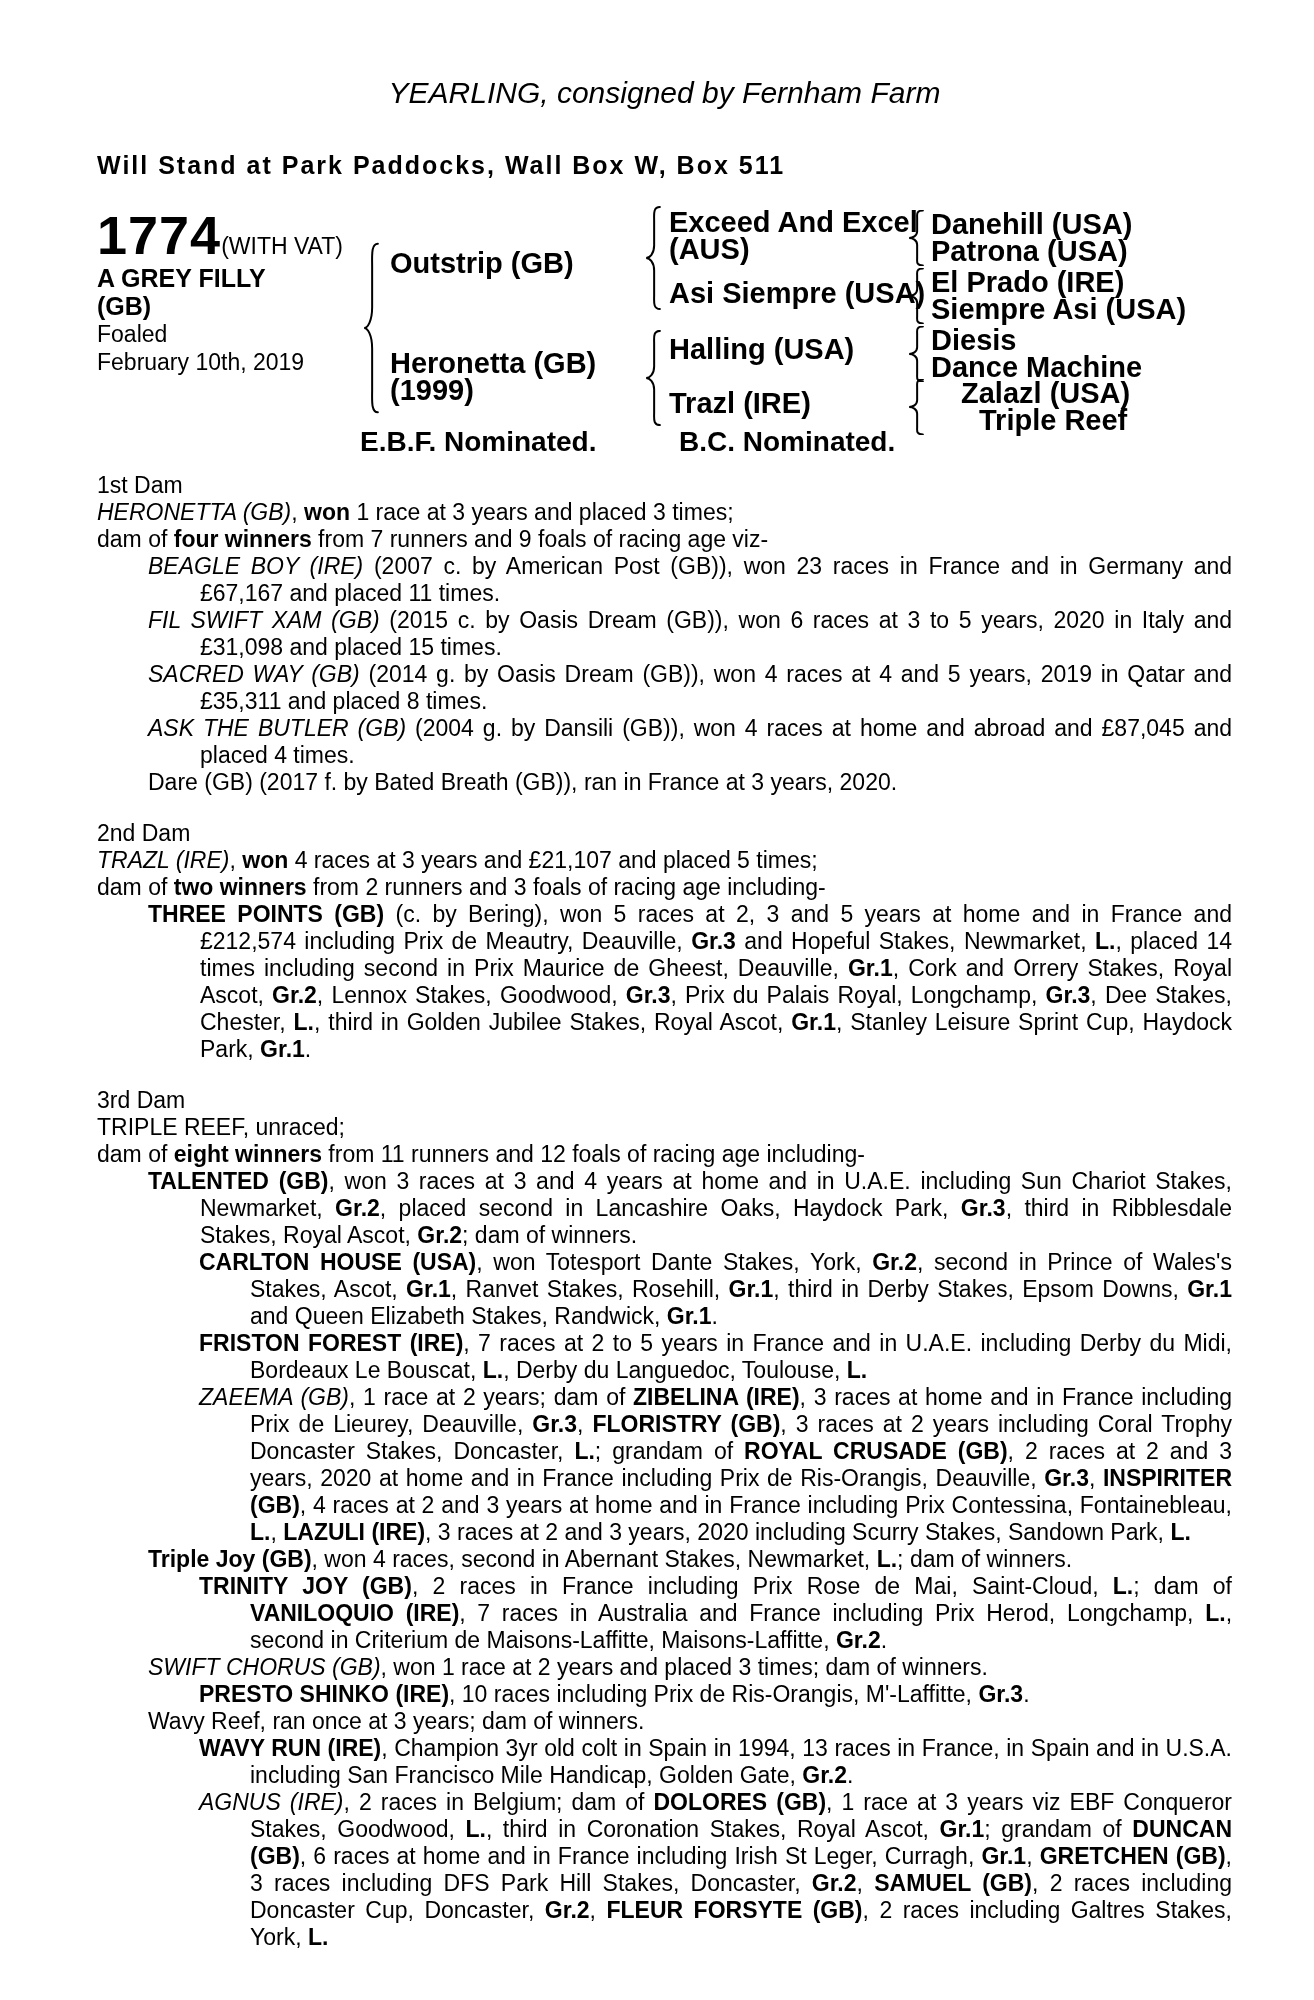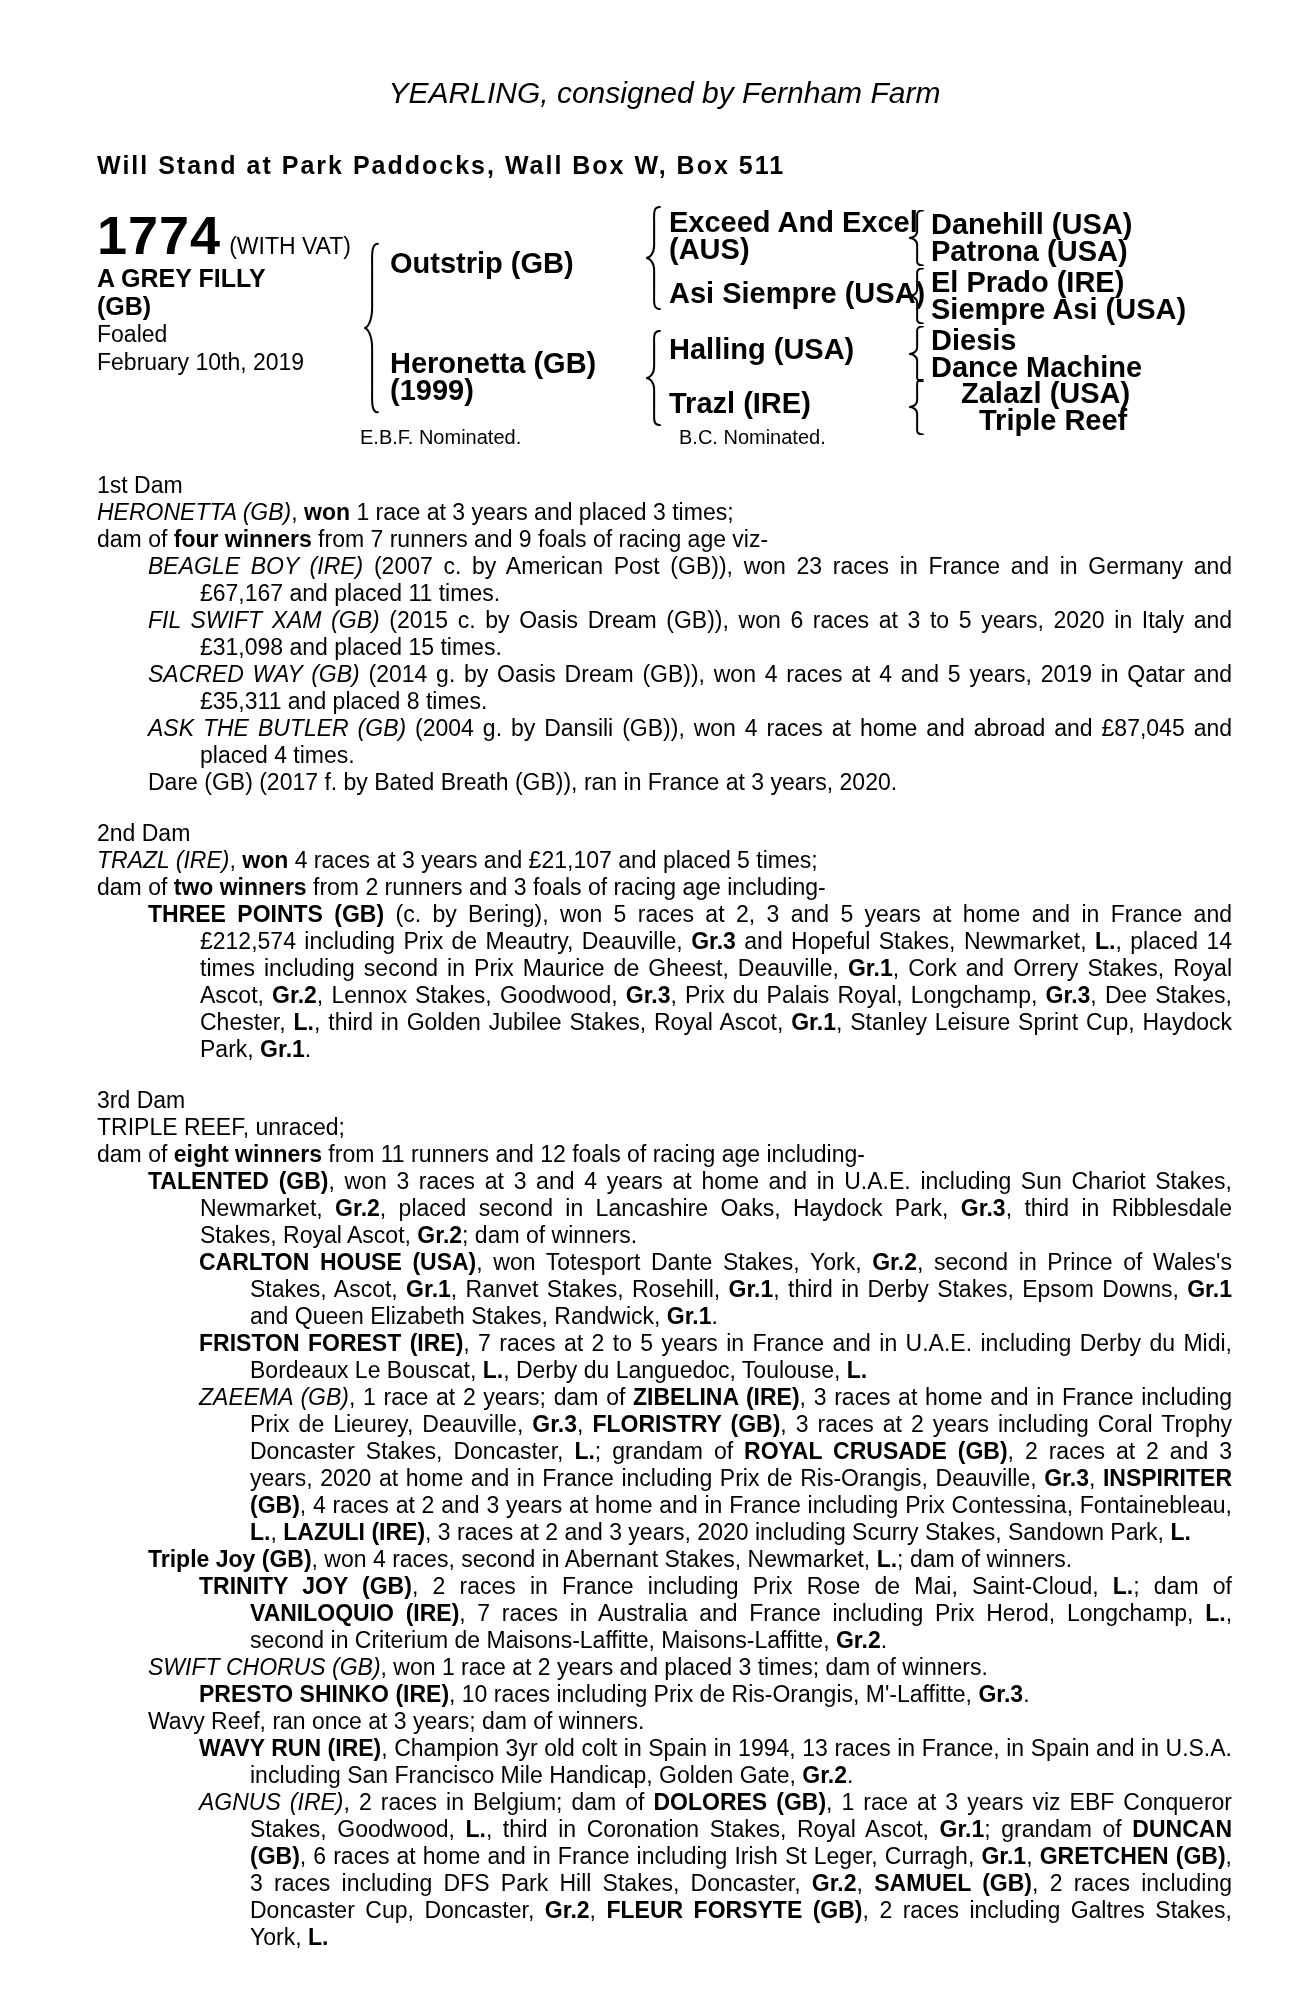--- a/index.html
+++ b/index.html
@@ -14,27 +14,27 @@
     font-size:30px;line-height:34px;
   }
   .stand{
     margin-top:40px;font-weight:bold;font-size:25px;letter-spacing:2px;
     line-height:30px;
   }
   .pedigree-block{position:relative;margin-top:18px;height:258px;}
   .abs{position:absolute;white-space:nowrap;}
   .lot-line{left:0;top:6px;}
   .lot-number{font-size:54px;font-weight:bold;letter-spacing:1px;}
-  .lot-vat{font-size:23px;margin-left:8px;}
+  .lot-vat{font-size:23px;}
   .lot-desc{left:0;top:66px;font-size:25px;font-weight:bold;line-height:28px;}
   .lot-foaled{left:0;top:122px;font-size:23px;line-height:28px;}
   .ped-name{font-size:29px;line-height:27px;font-weight:bold;}
   .brace{position:absolute;width:16px;}
   .brace svg{width:100%;height:100%;display:block;}
-  .nominated{font-size:20px;font-weight:normal;}
+  .nominated{font-size:28px;font-weight:bold;}
   .dam-heading{font-weight:normal;font-size:23px;line-height:27px;margin-top:24px;}
   #sections > .dam-heading:first-child{margin-top:16px;}
   .entry{
     font-size:23px;line-height:27px;text-align:justify;margin:0;
   }
   .lvl1{padding-left:103px;text-indent:-52px;}
   .lvl2{padding-left:153px;text-indent:-51px;}
   .r-b{font-weight:bold;}
   .r-i{font-style:italic;}
 </style>

